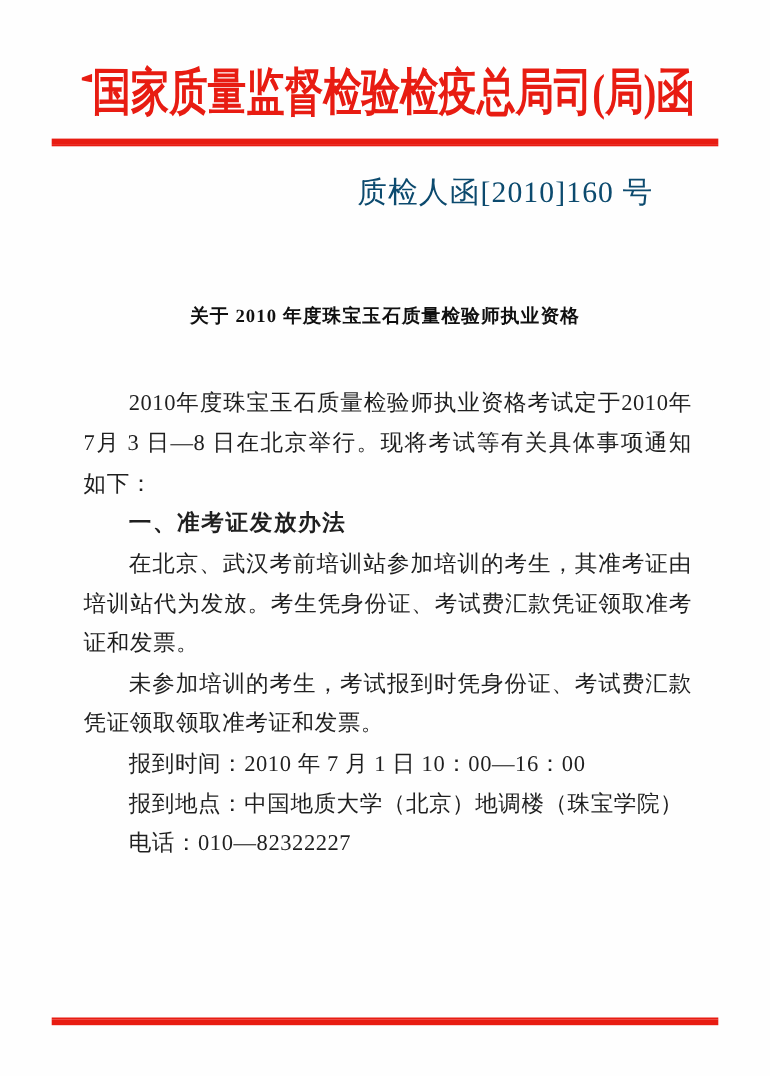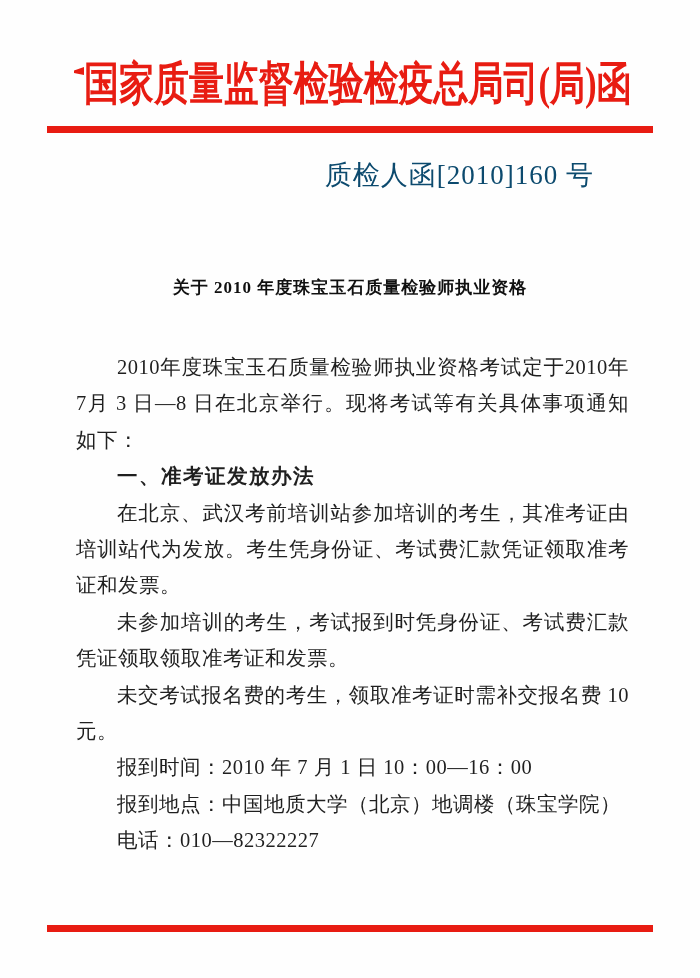--- a/index.html
+++ b/index.html
@@ -101,21 +101,20 @@
 
   <div class="notice-title">
     <div>关于 2010 年度珠宝玉石质量检验师执业资格</div>
   </div>
 
   <div class="doc-body">
     <p>2010年度珠宝玉石质量检验师执业资格考试定于2010年7月 3 日—8 日在北京举行。现将考试等有关具体事项通知如下：</p>
     <p class="heading">一、准考证发放办法</p>
     <p>在北京、武汉考前培训站参加培训的考生，其准考证由培训站代为发放。考生凭身份证、考试费汇款凭证领取准考证和发票。</p>
     <p>未参加培训的考生，考试报到时凭身份证、考试费汇款凭证领取领取准考证和发票。</p>
-    <p>未交考试报名费的考生，领取准考证时需补交报名费 10 元。</p>
     <p class="detail">报到时间：2010 年 7 月 1 日 10：00—16：00</p>
     <p class="detail">报到地点：中国地质大学（北京）地调楼（珠宝学院）</p>
     <p class="detail">电话：010—82322227</p>
   </div>
 
   <div class="rule rule-bottom"></div>
 
 </div>
 
 </body></html>

